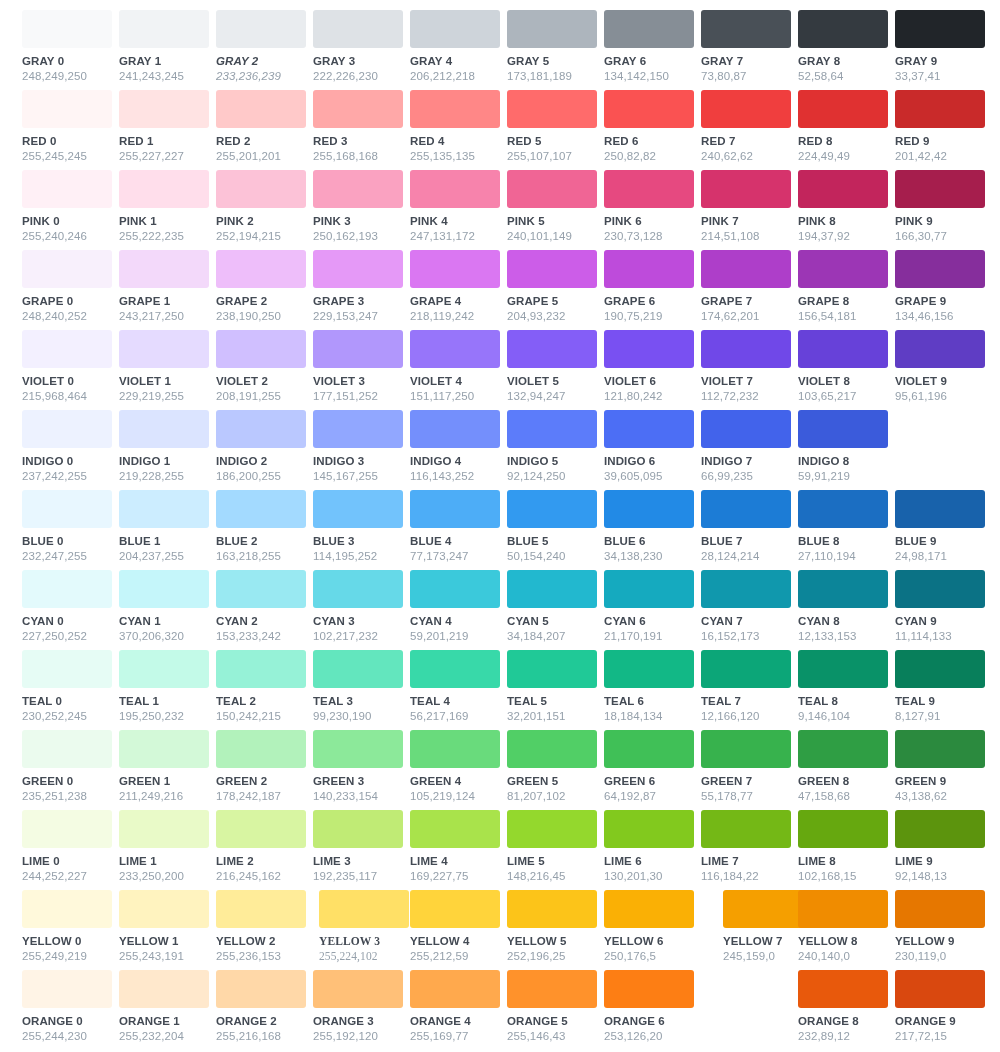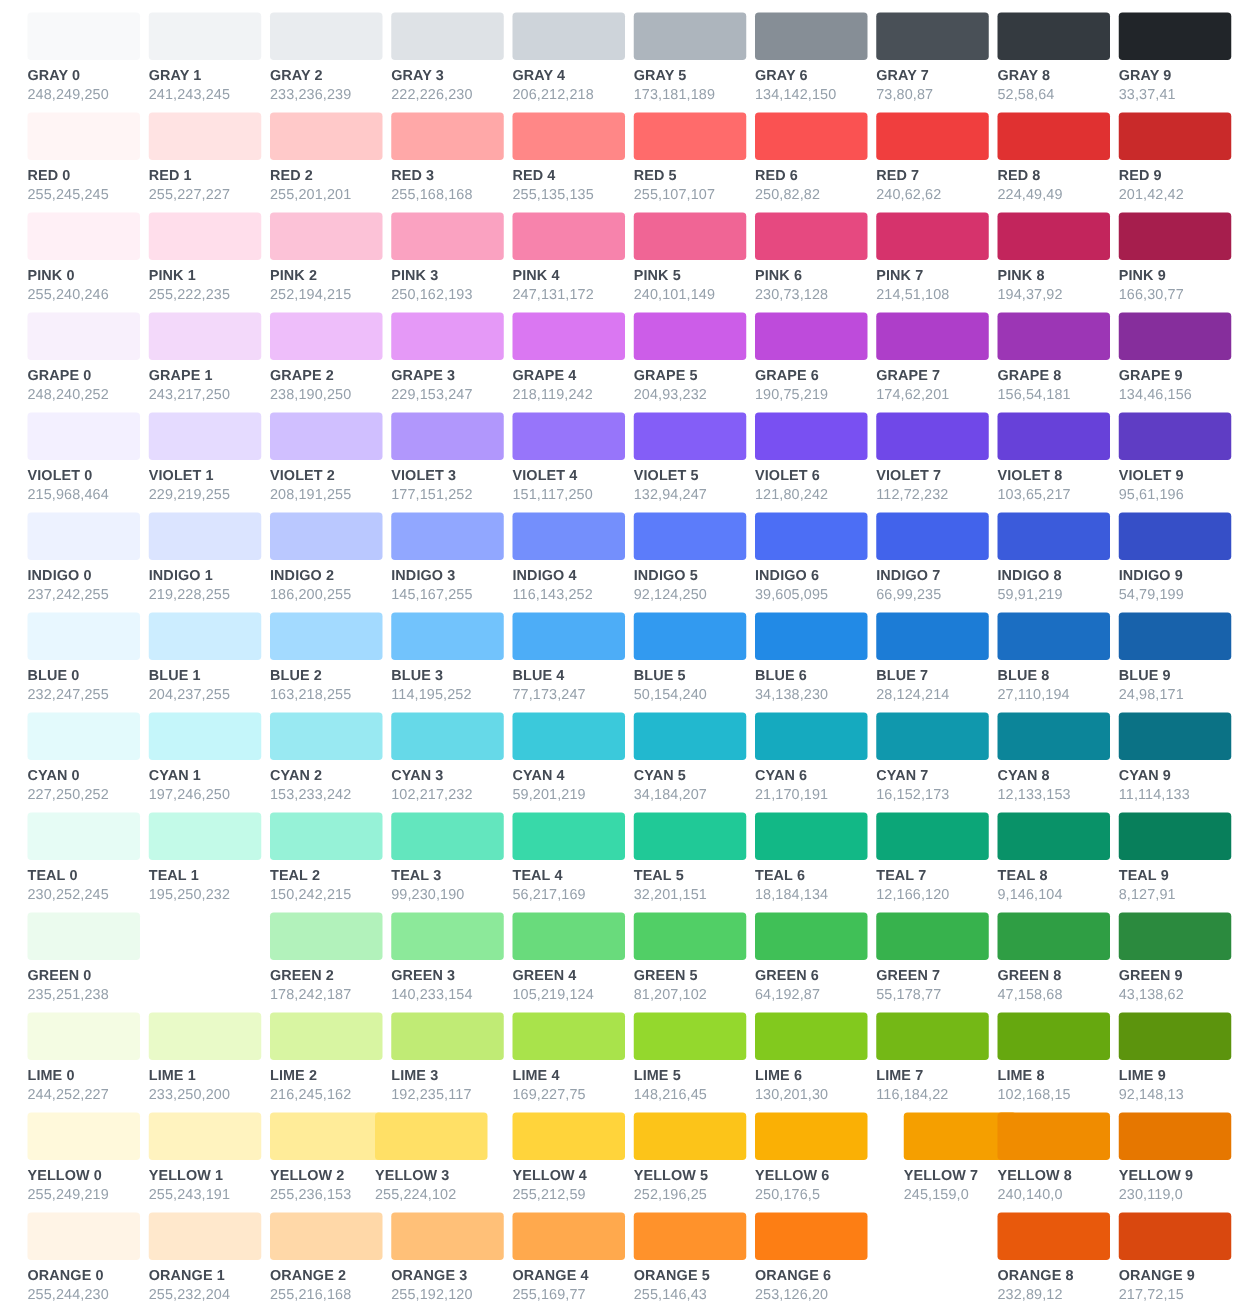--- a/index.html
+++ b/index.html
@@ -70,21 +70,21 @@
       <div class="swatch-cell" style="left: 22px;">
         <div class="swatch-chip" title="GRAY 0" style="background-color: rgb(248, 249, 250);"></div>
         <div class="swatch-name">GRAY 0</div>
         <div class="swatch-value">248,249,250</div>
       </div>
       <div class="swatch-cell" style="left: 119px;">
         <div class="swatch-chip" title="GRAY 1" style="background-color: rgb(241, 243, 245);"></div>
         <div class="swatch-name">GRAY 1</div>
         <div class="swatch-value">241,243,245</div>
       </div>
-      <div class="swatch-cell" style="left: 216px;">
+      <div class="swatch-cell" style="left: 216px; font-style: italic;">
         <div class="swatch-chip" title="GRAY 2" style="background-color: rgb(233, 236, 239);"></div>
         <div class="swatch-name">GRAY 2</div>
         <div class="swatch-value">233,236,239</div>
       </div>
       <div class="swatch-cell" style="left: 313px;">
         <div class="swatch-chip" title="GRAY 3" style="background-color: rgb(222, 226, 230);"></div>
         <div class="swatch-name">GRAY 3</div>
         <div class="swatch-value">222,226,230</div>
       </div>
       <div class="swatch-cell" style="left: 410px;">
@@ -365,25 +365,20 @@
       <div class="swatch-cell" style="left: 701px;">
         <div class="swatch-chip" title="INDIGO 7" style="background-color: rgb(66, 99, 235);"></div>
         <div class="swatch-name">INDIGO 7</div>
         <div class="swatch-value">66,99,235</div>
       </div>
       <div class="swatch-cell" style="left: 798px;">
         <div class="swatch-chip" title="INDIGO 8" style="background-color: rgb(59, 91, 219);"></div>
         <div class="swatch-name">INDIGO 8</div>
         <div class="swatch-value">59,91,219</div>
       </div>
-      <div class="swatch-cell" style="left: 895px;">
-        <div class="swatch-chip" title="INDIGO 9" style="background-color: rgb(54, 79, 199);"></div>
-        <div class="swatch-name">INDIGO 9</div>
-        <div class="swatch-value">54,79,199</div>
-      </div>
     </div>
     <div class="hue-row">
       <div class="swatch-cell" style="left: 22px;">
         <div class="swatch-chip" title="BLUE 0" style="background-color: rgb(232, 247, 255);"></div>
         <div class="swatch-name">BLUE 0</div>
         <div class="swatch-value">232,247,255</div>
       </div>
       <div class="swatch-cell" style="left: 119px;">
         <div class="swatch-chip" title="BLUE 1" style="background-color: rgb(204, 237, 255);"></div>
         <div class="swatch-name">BLUE 1</div>
@@ -432,21 +427,21 @@
     </div>
     <div class="hue-row">
       <div class="swatch-cell" style="left: 22px;">
         <div class="swatch-chip" title="CYAN 0" style="background-color: rgb(227, 250, 252);"></div>
         <div class="swatch-name">CYAN 0</div>
         <div class="swatch-value">227,250,252</div>
       </div>
       <div class="swatch-cell" style="left: 119px;">
         <div class="swatch-chip" title="CYAN 1" style="background-color: rgb(197, 246, 250);"></div>
         <div class="swatch-name">CYAN 1</div>
-        <div class="swatch-value">197,246,250</div>
+        <div class="swatch-value">370,206,320</div>
       </div>
       <div class="swatch-cell" style="left: 216px;">
         <div class="swatch-chip" title="CYAN 2" style="background-color: rgb(153, 233, 242);"></div>
         <div class="swatch-name">CYAN 2</div>
         <div class="swatch-value">153,233,242</div>
       </div>
       <div class="swatch-cell" style="left: 313px;">
         <div class="swatch-chip" title="CYAN 3" style="background-color: rgb(102, 217, 232);"></div>
         <div class="swatch-name">CYAN 3</div>
         <div class="swatch-value">102,217,232</div>
@@ -533,20 +528,25 @@
         <div class="swatch-name">TEAL 9</div>
         <div class="swatch-value">8,127,91</div>
       </div>
     </div>
     <div class="hue-row">
       <div class="swatch-cell" style="left: 22px;">
         <div class="swatch-chip" title="GREEN 0" style="background-color: rgb(235, 251, 238);"></div>
         <div class="swatch-name">GREEN 0</div>
         <div class="swatch-value">235,251,238</div>
       </div>
+      <div class="swatch-cell" style="left: 119px;">
+        <div class="swatch-chip" title="GREEN 1" style="background-color: rgb(211, 249, 216);"></div>
+        <div class="swatch-name">GREEN 1</div>
+        <div class="swatch-value">211,249,216</div>
+      </div>
       <div class="swatch-cell" style="left: 216px;">
         <div class="swatch-chip" title="GREEN 2" style="background-color: rgb(178, 242, 187);"></div>
         <div class="swatch-name">GREEN 2</div>
         <div class="swatch-value">178,242,187</div>
       </div>
       <div class="swatch-cell" style="left: 313px;">
         <div class="swatch-chip" title="GREEN 3" style="background-color: rgb(140, 233, 154);"></div>
         <div class="swatch-name">GREEN 3</div>
         <div class="swatch-value">140,233,154</div>
       </div>
@@ -642,21 +642,21 @@
       <div class="swatch-cell" style="left: 119px;">
         <div class="swatch-chip" title="YELLOW 1" style="background-color: rgb(255, 243, 191);"></div>
         <div class="swatch-name">YELLOW 1</div>
         <div class="swatch-value">255,243,191</div>
       </div>
       <div class="swatch-cell" style="left: 216px;">
         <div class="swatch-chip" title="YELLOW 2" style="background-color: rgb(255, 236, 153);"></div>
         <div class="swatch-name">YELLOW 2</div>
         <div class="swatch-value">255,236,153</div>
       </div>
-      <div class="swatch-cell" style="left: 300px;">
+      <div class="swatch-cell" style="left: 319px; font-family: Liberation Serif, serif;">
         <div class="swatch-chip" title="YELLOW 3" style="background-color: rgb(255, 224, 102);"></div>
         <div class="swatch-name">YELLOW 3</div>
         <div class="swatch-value">255,224,102</div>
       </div>
       <div class="swatch-cell" style="left: 410px;">
         <div class="swatch-chip" title="YELLOW 4" style="background-color: rgb(255, 212, 59);"></div>
         <div class="swatch-name">YELLOW 4</div>
         <div class="swatch-value">255,212,59</div>
       </div>
       <div class="swatch-cell" style="left: 507px;">

